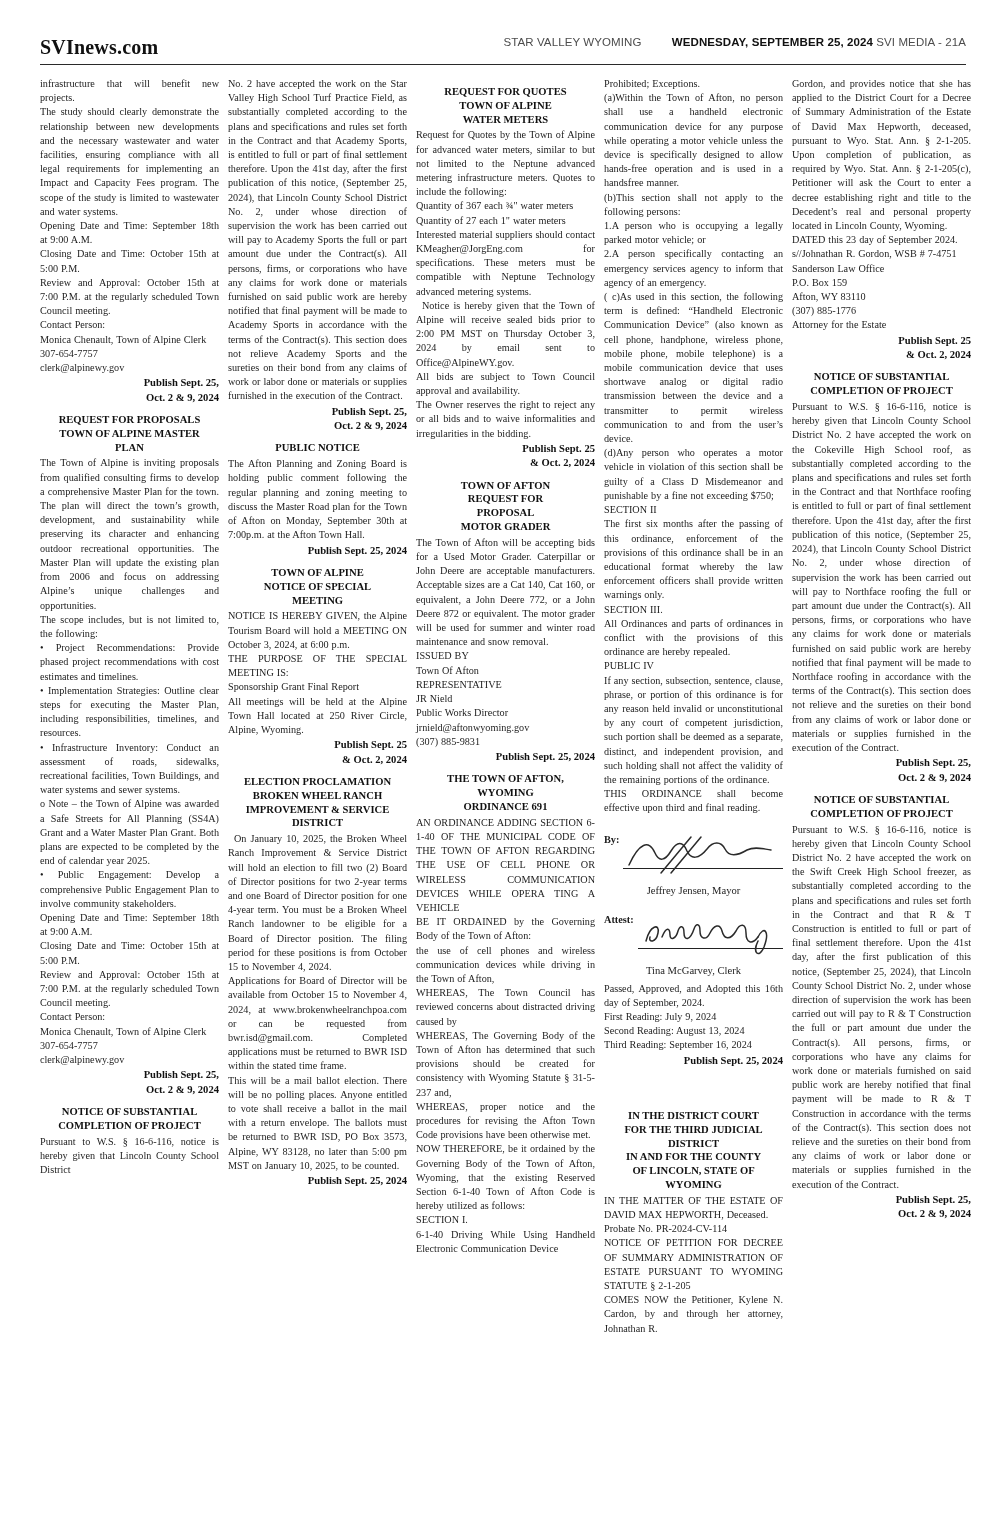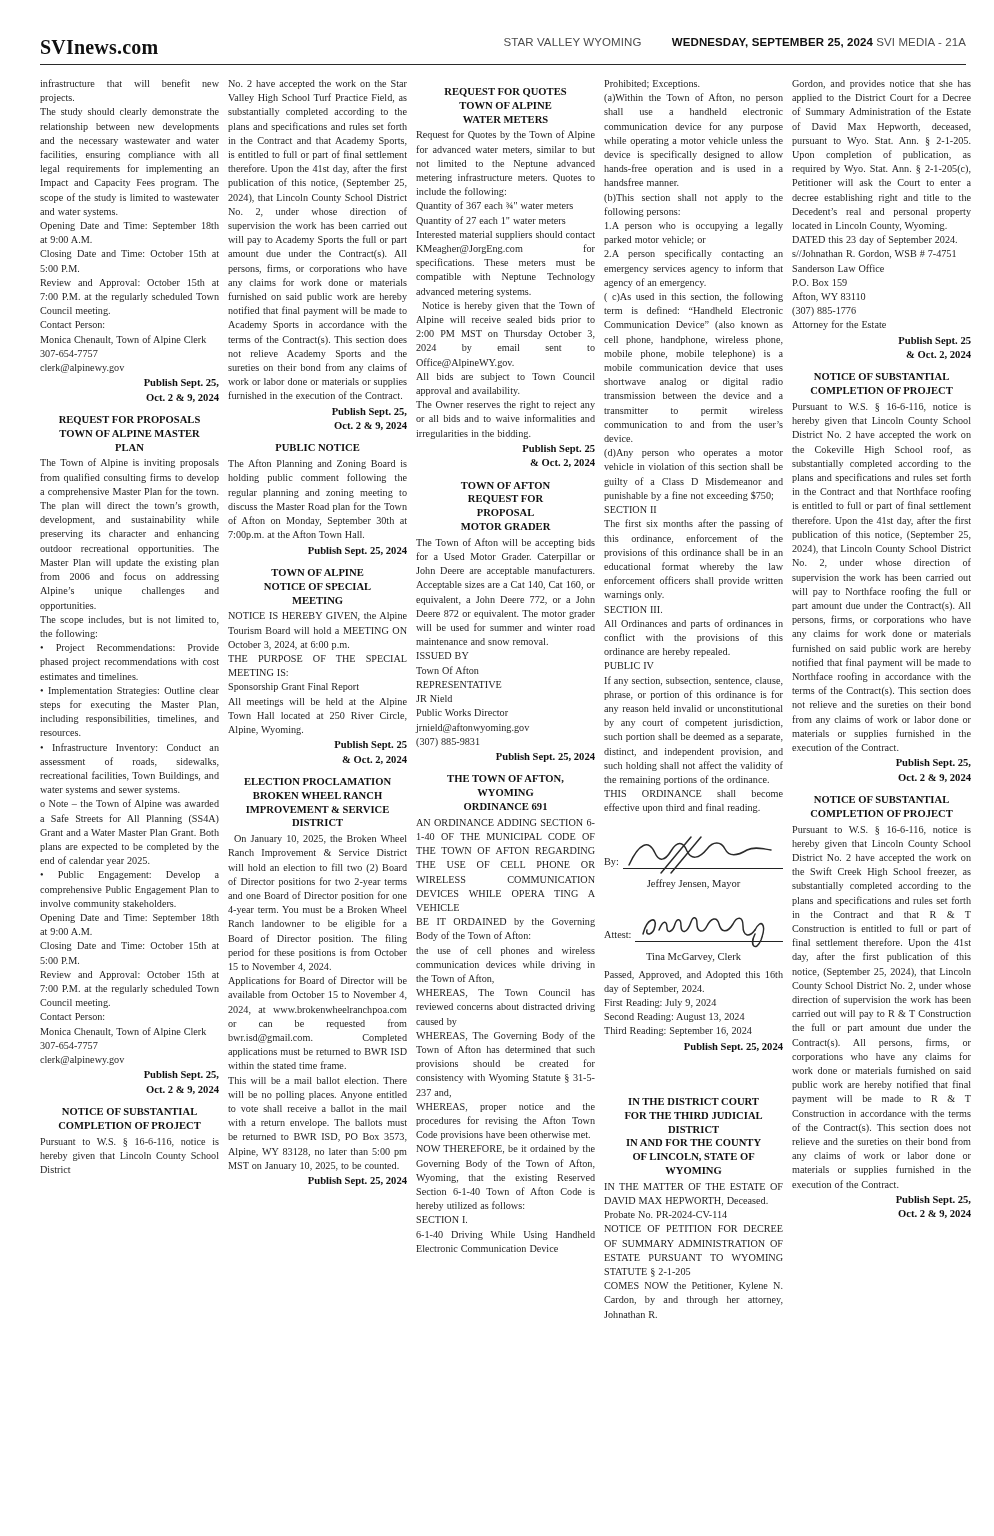--- a/index.html
+++ b/index.html
@@ -29,25 +29,25 @@
   .h{
     font-weight:bold;text-align:center;white-space:pre-line;
     font-size:10.6px;line-height:13.8px;margin:8px 0 2px 0;color:#111;
   }
   .pub{
     font-weight:bold;text-align:right;white-space:pre-line;
     font-size:10.6px;line-height:14.4px;margin:1px 0 7px 0;color:#111;
   }
   .gap{height:26px;}
   .sig{margin:18px 0 6px 0;}
-  .sigrow{display:flex;align-items:flex-end;}
+  .sigrow{display:flex;font-weight:bold;}
   .siglabel{font-size:10.3px;white-space:nowrap;padding-bottom:2px;}
   .sigline{flex:1;border-bottom:1.1px solid #222;position:relative;height:34px;margin-left:4px;}
   .sigline svg{position:absolute;left:2px;bottom:-7px;overflow:visible;}
-  .sigcap{font-size:10.6px;text-align:center;margin-top:9px;}
+  .sigcap{font-size:10.6px;text-align:center;margin-top:16px;}
 </style>
 </head>
 <body>
 
 <header class="masthead">
   <div class="site">SVInews.com</div>
   <div class="dateline"><span>STAR VALLEY WYOMING </span><span class="b">WEDNESDAY, SEPTEMBER 25, 2024</span><span> SVI MEDIA - 21A</span></div>
 </header>
 <hr class="rule">
 

